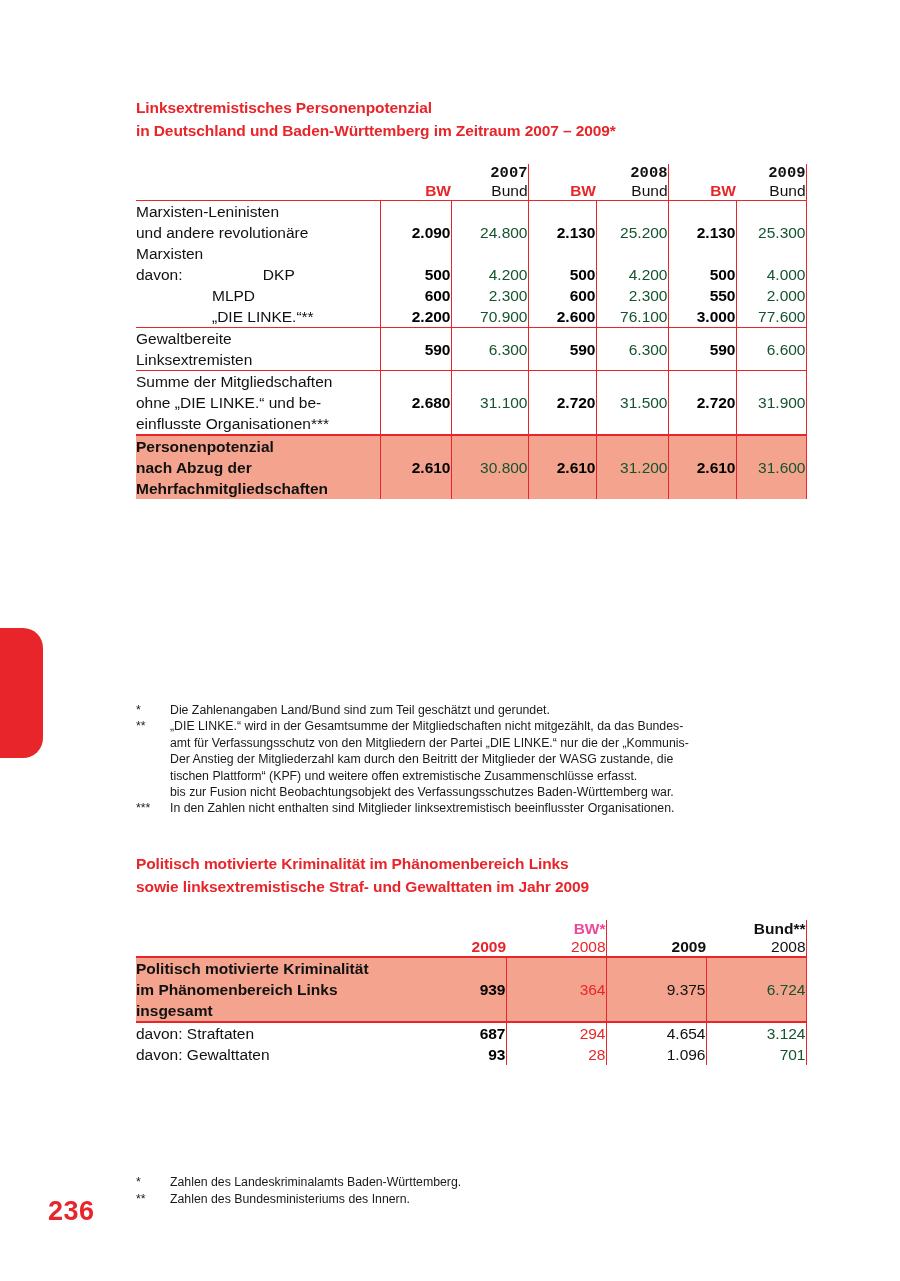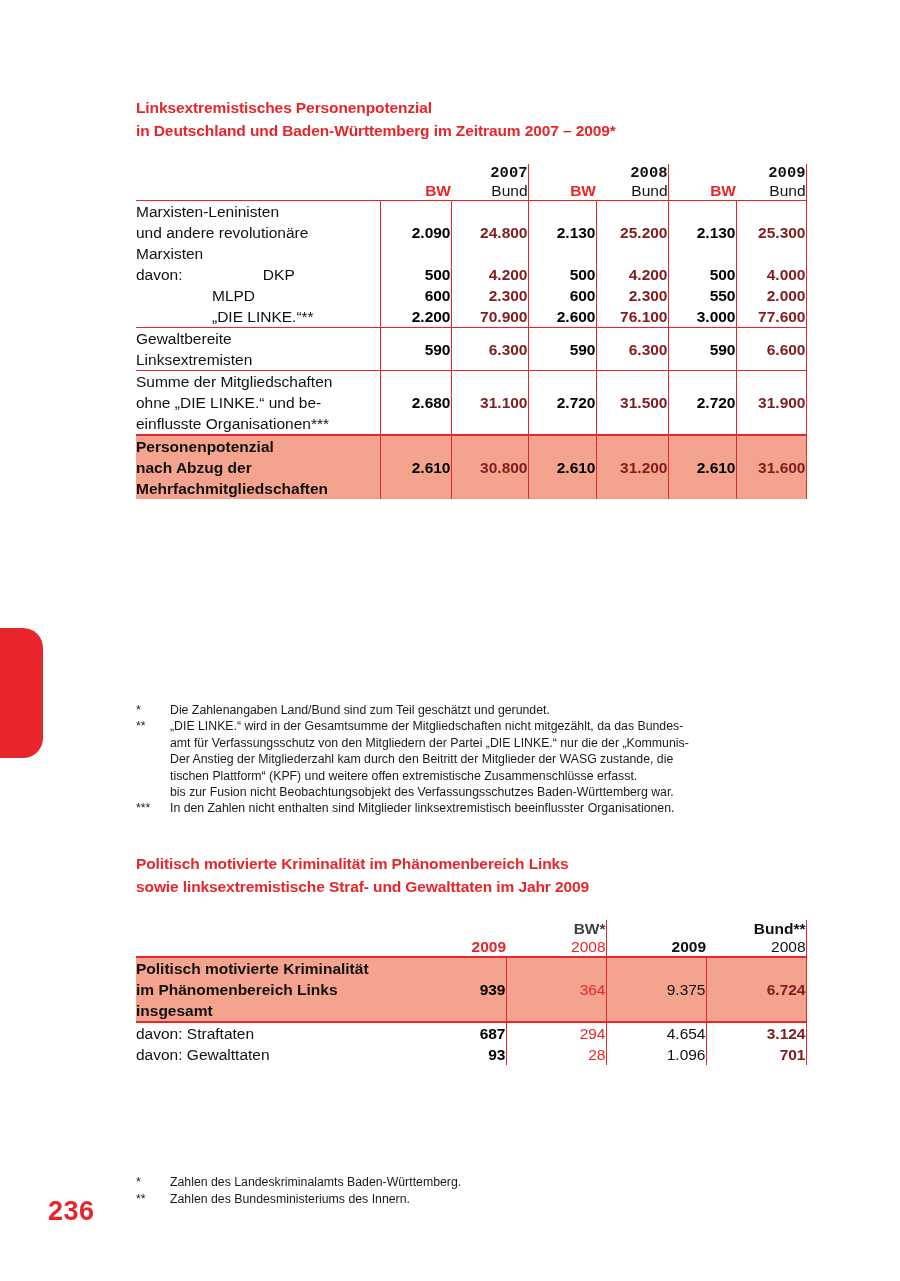--- a/index.html
+++ b/index.html
@@ -100,21 +100,21 @@
     padding-bottom: 9px;
   }
   .rowcell.lbl { text-align: left; color: #111; }
   .num {
     text-align: right;
     padding-right: 5px;
     font-size: 15.5px;
     white-space: nowrap;
   }
   .num.red  { color: #000000; font-weight: bold; }
-  .num.blk  { color: #7f1d1d; font-weight: bold; }
+  .num.blk  { color: #14532d; font-weight: normal; }
   .num.blkb { color: #111; font-weight: normal; }
   .num.redl { color: #e8252a; font-weight: normal; }
 
   
   .vr-thin  { border-left: 1px solid #e8252a; }
   .vr-right { border-right: 1.6px solid #e8252a; }
 
   
   .hr-line {
     border-top: 1.5px solid #e8252a;
@@ -162,21 +162,21 @@
   col.d-c     { width: 100px; }
   col.d-d     { width: 100px; }
 
   .hdr2-top {
     text-align: right;
     font-size: 15.5px;
     font-weight: bold;
     padding-right: 2px;
     padding-bottom: 4px;
   }
-  .hdr2-top.red { color: #404040; text-align: right; }
+  .hdr2-top.red { color: #ec4899; text-align: right; }
   .hdr2-top.blk { color: #111; }
   .hdr2-sub {
     text-align: right;
     font-size: 15.5px;
     padding-right: 2px;
     padding-bottom: 6px;
   }
   .hdr2-sub.redb { color: #e8252a; font-weight: bold; }
   .hdr2-sub.redn { color: #e8252a; font-weight: normal; }
   .hdr2-sub.blkb { color: #111; font-weight: bold; }

